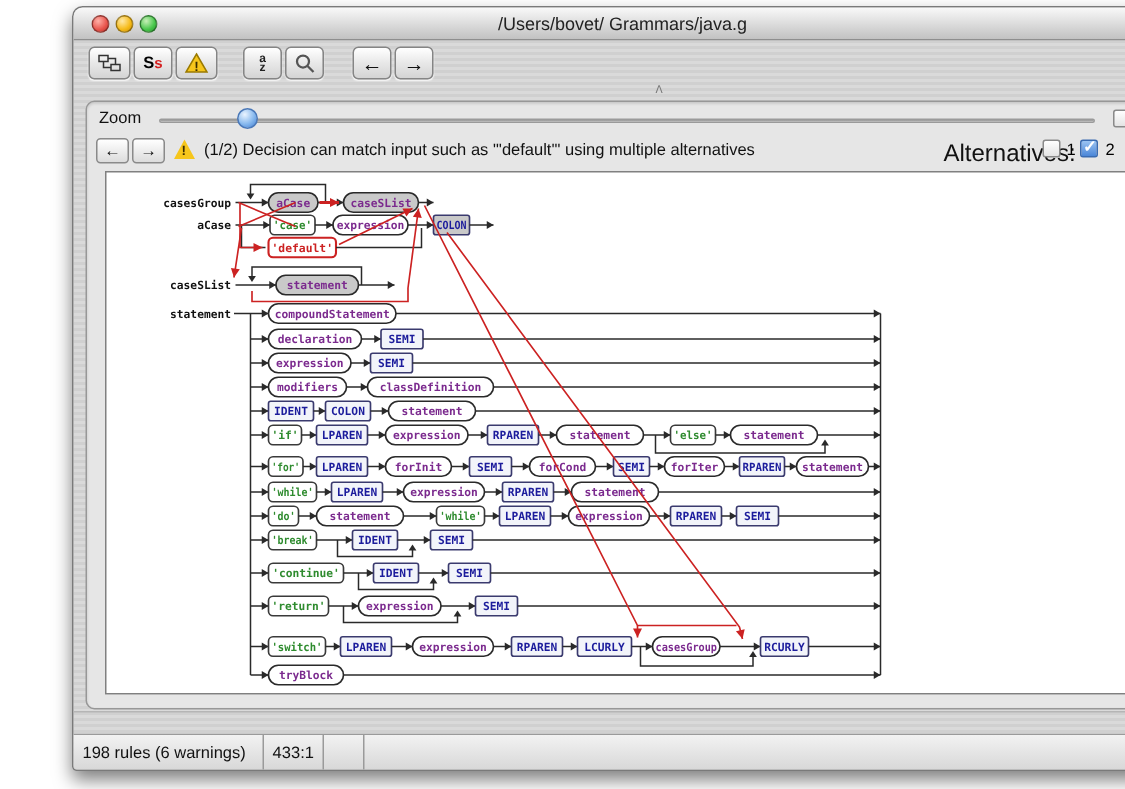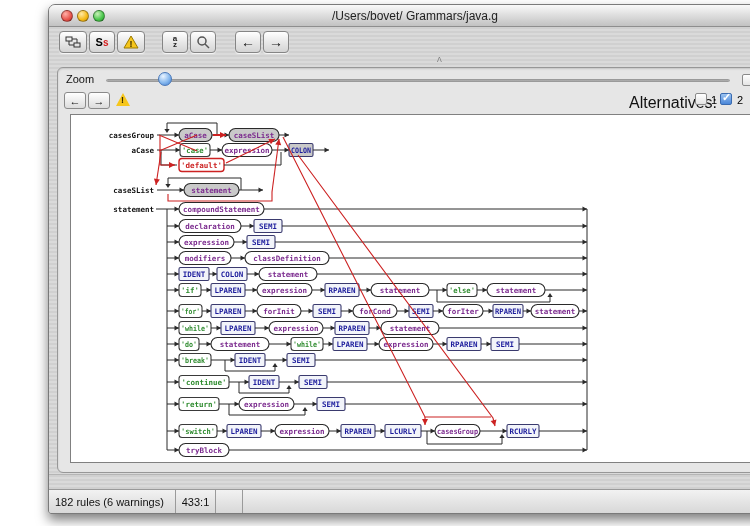--- a/index.html
+++ b/index.html
@@ -158,20 +158,21 @@
       </div>
 
       <div class="warn-row">
         <div class="wbtn" style="left:6px;">
             <span>←</span>
           </div>
         <div class="wbtn" style="left:30px;">
             <span>→</span>
           </div>
         <div class="warn-icon"></div>
+        <div class="warn-text">(1/2) Decision can match input such as "'default'" using multiple alternatives</div>
         <span class="alts-label">Alternatives:</span>
         <span class="checkbox alt1-box"></span>
         <span class="alt1-num">1</span>
         <span class="checkbox checked alt2-box"></span>
         <span class="alt2-num">2</span>
         <div class="link-btn">
           <svg width="14" height="12">
             <circle cx="5" cy="7" r="3.2" fill="none" stroke="#556a8a" stroke-width="1.4"></circle>
             <circle cx="9" cy="5" r="3.2" fill="none" stroke="#556a8a" stroke-width="1.4"></circle>
           </svg>
@@ -632,21 +633,21 @@
           <div class="sarrow b" style="bottom:13px;">▲</div>
           <div class="sarrow b" style="bottom:0;">▼</div>
         </div>
       </div>
     </div>
 
 
     <div class="gapline"></div>
 
     <div class="statusbar">
-      <div class="scell c1">182 rules (6 warnings)</div>
+      <div class="scell c1">198 rules (6 warnings)</div>
       <div class="scell c2">433:1</div>
       <div class="scell c3"></div>
       <div class="scell c4"></div>
       <div class="grip"></div>
     </div>
 
   </div>
 </div>
 
 </body></html>

